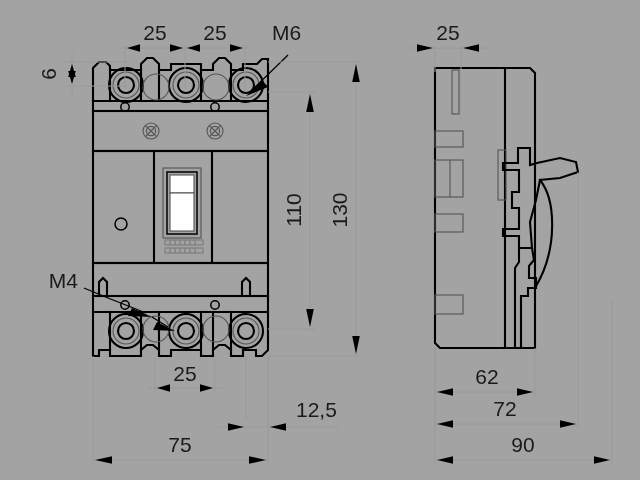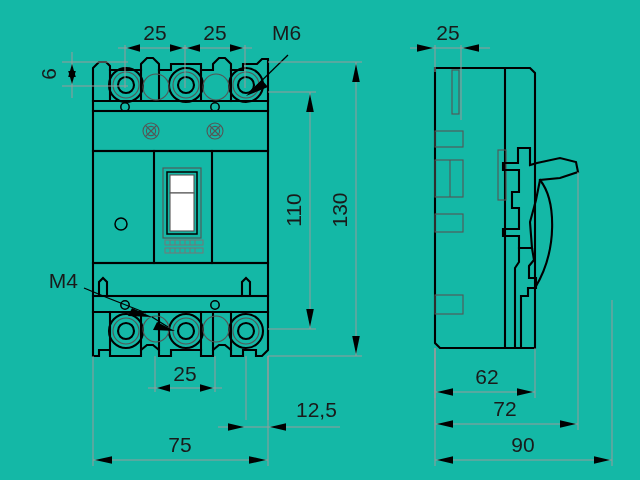--- a/index.html
+++ b/index.html
@@ -4,21 +4,21 @@
 <style>
   html, body {
     margin: 0;
     padding: 0;
     background: #ffffff;
   }
   #root {
     position: relative;
     width: 640px;
     height: 480px;
-    background: #14b8a6;
+    background: #a3a3a3;
     font-family: "Liberation Sans", sans-serif;
     overflow: hidden;
   }
   svg.drawing {
     position: absolute;
     left: 0;
     top: 0;
     width: 640px;
     height: 480px;
   }

